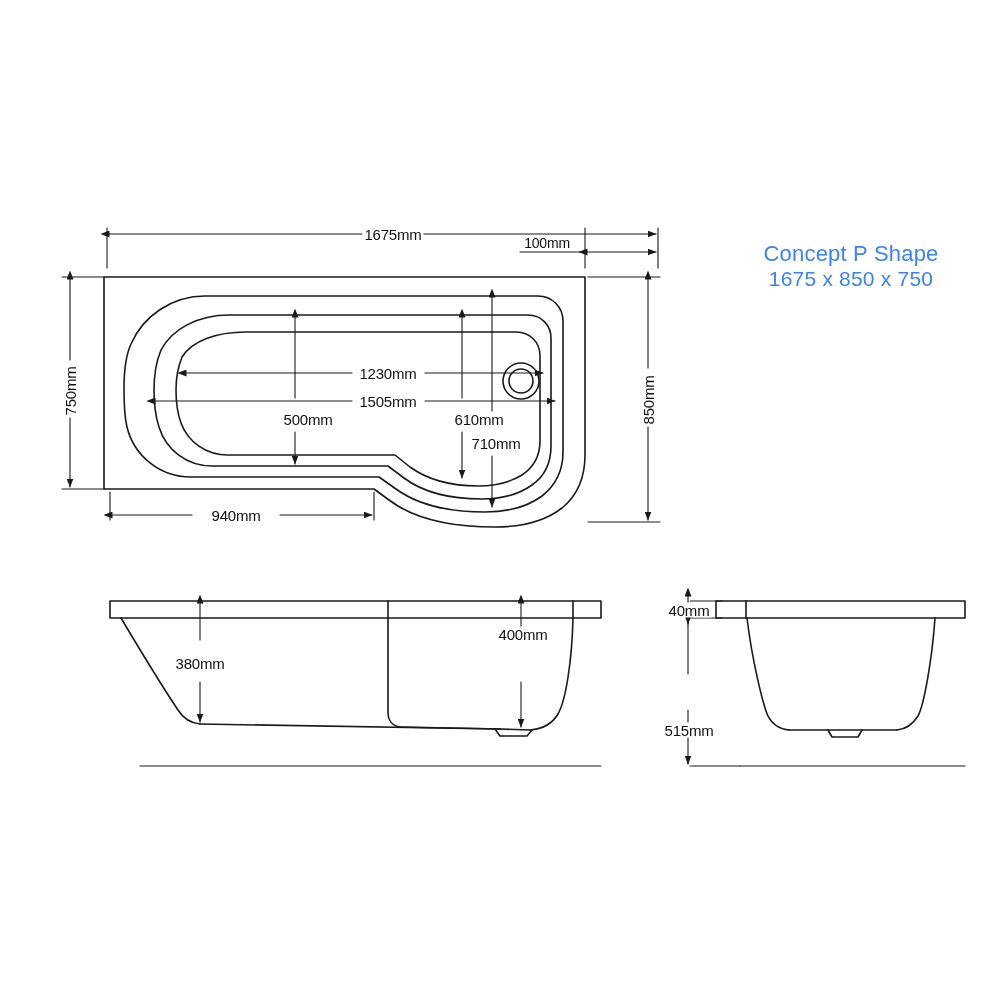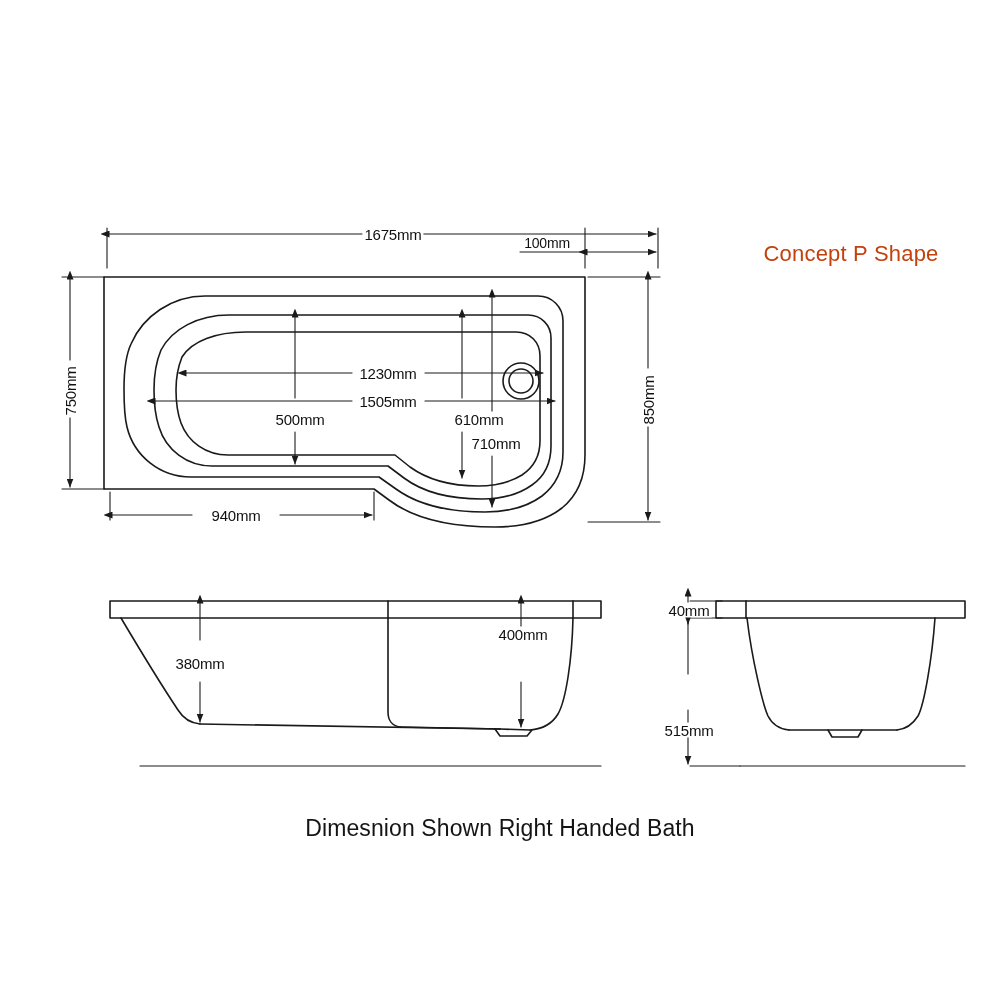--- a/index.html
+++ b/index.html
@@ -36,21 +36,21 @@
     font-size: 15px;
     letter-spacing: -0.2px;
   }
   .dim-label.small {
     font-size: 14px;
   }
   .title-block {
     position: absolute;
     text-align: center;
     line-height: 1.18;
-    color: #c2410c;
+    color: #3b82f6;
   }
   .title-line1 {
     font-size: 22px;
     letter-spacing: 0.2px;
   }
   .title-line2 {
     font-size: 21px;
     letter-spacing: 0.2px;
   }
   .caption {
@@ -272,35 +272,35 @@
   <div class="txt dim-label small ctr" style="left:547px; top:243px;">100mm</div>
 
   <div class="txt dim-label vert-label" style="left:70px; top:391px;">750mm</div>
 
   <div class="txt dim-label vert-label" style="left:648px; top:400px;">850mm</div>
 
   <div class="txt dim-label ctr" style="left:388px; top:373px;">1230mm</div>
 
   <div class="txt dim-label ctr" style="left:388px; top:401px;">1505mm</div>
 
-  <div class="txt dim-label ctr" style="left:300px; top:419px;">500mm</div>
+  <div class="txt dim-label ctr" style="left:308px; top:419px;">500mm</div>
 
   <div class="txt dim-label ctr" style="left:465px; top:419px;margin-left:14px;">610mm</div>
 
   <div class="txt dim-label ctr" style="left:496px; top:443px;">710mm</div>
 
   <div class="txt dim-label ctr" style="left:236px; top:515px;">940mm</div>
 
   <div class="txt dim-label ctr" style="left:200px; top:663px;text-align:center;">380mm</div>
 
   <div class="txt dim-label ctr" style="left:523px; top:634px;">400mm</div>
 
   <div class="txt dim-label ctr" style="left:689px; top:610px;">40mm</div>
 
   <div class="txt dim-label ctr" style="left:689px; top:730px;">515mm</div>
 
   <div class="title-block" style="left:726px; top:241px; width:250px;">
     <div class="title-line1">Concept P Shape</div>
+    <div class="title-line2">1675 x 850 x 750</div>
   </div>
 
-  <div class="caption ctr" style="left:500px; top:828px;">Dimesnion Shown Right Handed Bath</div>
 
 </div>
 
 </body></html>

